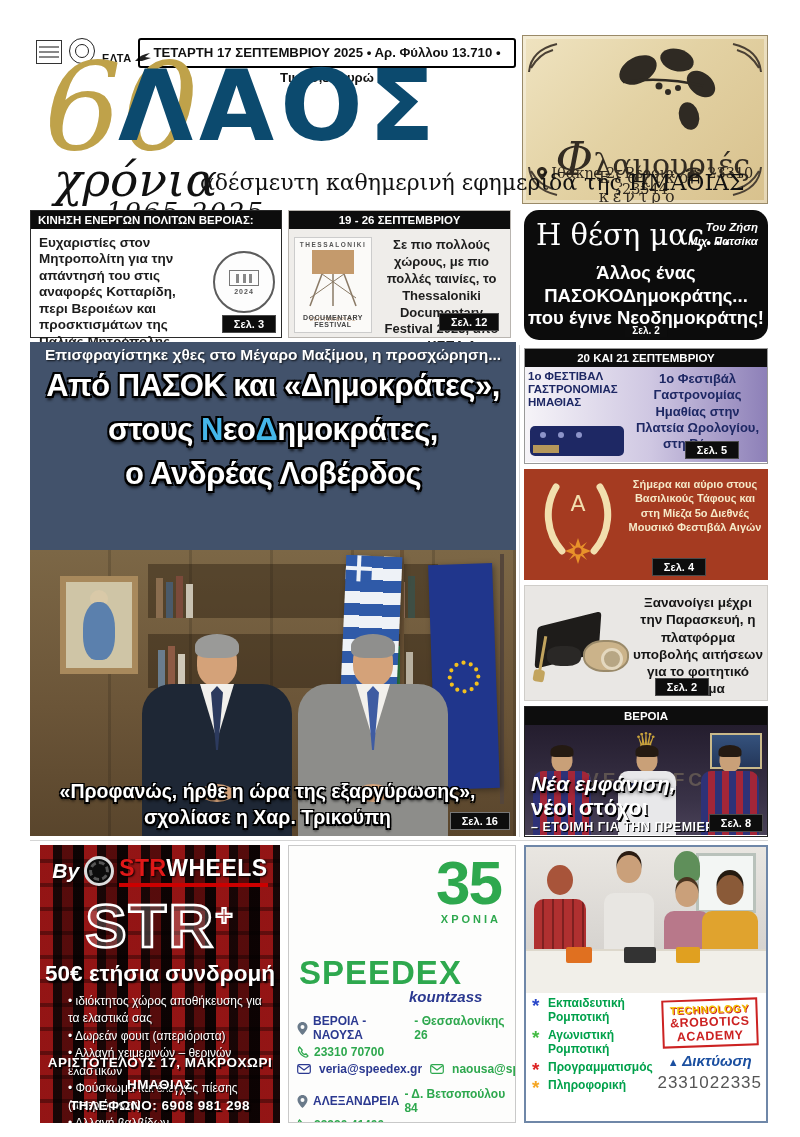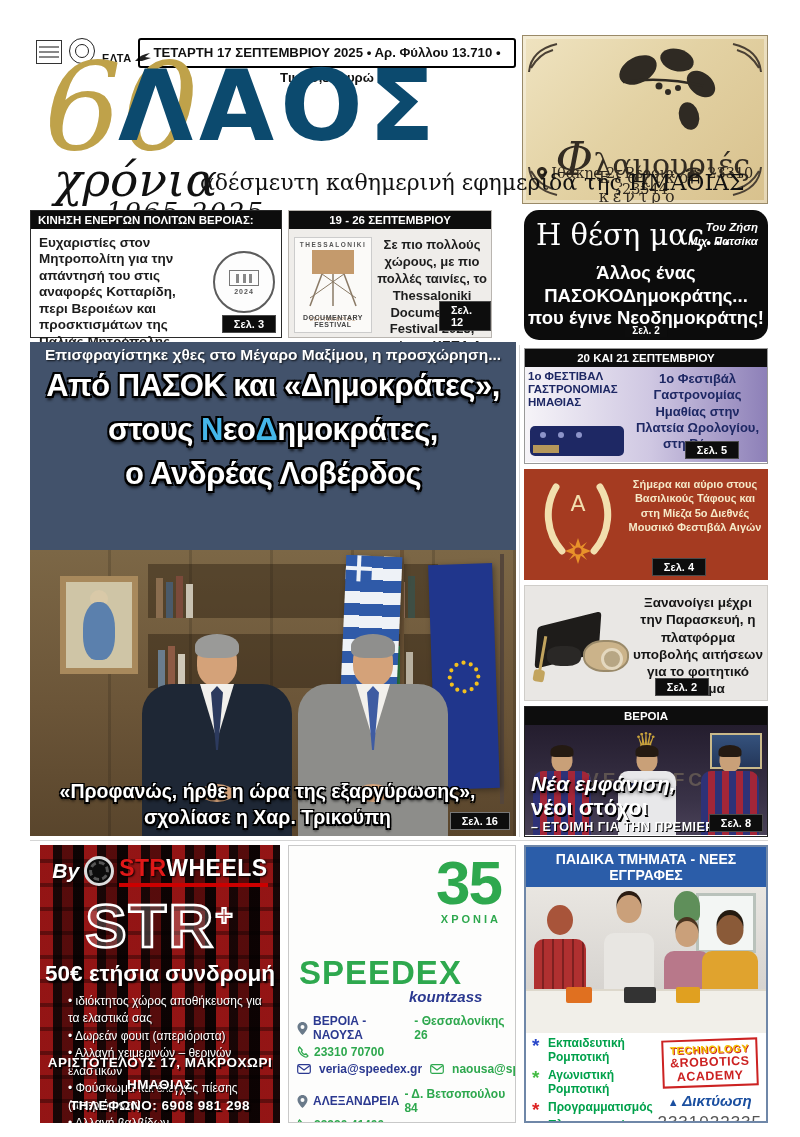--- a/index.html
+++ b/index.html
@@ -47,21 +47,21 @@
         padding:2px 11px; border:1px solid #4a4a4a; }
   .citizens { left:30px; width:252px; height:128px; border:1.5px solid #2a2a2a; }
   .citizens .body { padding:6px 78px 4px 8px; font-size:13.5px; font-weight:bold; color:#1c1c1c; line-height:1.22; }
   .seal { position:absolute; right:6px; top:40px; width:62px; height:62px; border:2px solid #5c5c5c; border-radius:50%;
           display:flex; flex-direction:column; align-items:center; justify-content:center; gap:2px; background:#fdfdfd; }
   .seal .bld { width:30px; height:16px; border:1px solid #777; display:flex; justify-content:space-evenly; align-items:flex-end; padding:2px; }
   .seal .bld i { width:3px; height:9px; background:#888; }
   .seal .yr { font-size:7px; font-weight:bold; color:#555; letter-spacing:1px; }
   .citizens .pg { position:absolute; right:5px; bottom:4px; }
 
-  .docs { left:288px; width:204px; height:128px; background:#efedea; border:1px solid #b9b5b0; }
+  .docs { left:288px; width:223px; height:128px; background:#efedea; border:1px solid #b9b5b0; }
   .docs-poster { position:absolute; left:5px; top:26px; width:78px; height:96px; background:#fbfaf8; border:1px solid #ccc;
                  text-align:center; overflow:hidden; }
   .docs-city { font-size:6.5px; letter-spacing:1.5px; color:#555; margin-top:3px; font-weight:bold; }
   .docs-month { font-size:5px; letter-spacing:1px; color:#b08968; margin-top:2px; }
   .docs-title { position:absolute; left:0; right:0; bottom:4px; font-size:7px; font-weight:bold; color:#444; letter-spacing:.5px; }
   .docs-body { position:absolute; left:88px; right:4px; top:26px; text-align:center; font-size:13px; font-weight:bold;
                color:#1d1d1d; line-height:1.3; }
   .docs .pg { position:absolute; left:150px; bottom:6px; }
 
   .opinion { left:524px; width:244px; height:130px; background:#0c0c0c; border-radius:15px; color:#fff; overflow:hidden; }
@@ -558,21 +558,20 @@
       <svg width="12" height="12" viewBox="0 0 12 12">
           <path d="M2.5,1 C1.5,2 1,3.5 2,5.5 C3,7.5 5,9.5 7,10.5 C9,11.5 10.5,10.8 11,10 L9,7.8 L7.5,8.6 C6.3,8 5,6.7 4.4,5.5 L5.2,4 Z" fill="none" stroke="#2ea84e" stroke-width="1.3"></path>
         </svg>
       <span class="green">23330 41400</span>
     </div>
 
   </div>
 </div>
 
 <div class="rob">
-  <div class="rob-head">ΠΑΙΔΙΚΑ ΤΜΗΜΑΤΑ - ΝΕΕΣ ΕΓΓΡΑΦΕΣ</div>
   <div class="rob-photo">
     <div class="window"></div>
     <div class="plant"></div>
     <div class="kid" style="left:8px;top:18px;width:52px;height:100px;">
       <div class="khead" style="width:26px;height:30px;background:#a8543a;"></div>
       <div class="kbody" style="height:66px;background:repeating-linear-gradient(90deg,#b03030 0 8px,#7e2020 8px 10px),#b03030;"></div>
     </div>
     <div class="kid" style="left:78px;top:8px;width:50px;height:110px;">
       <div class="khead" style="width:25px;height:28px;background:#caa07a;box-shadow:0 -4px 0 #2a1c12;"></div>
       <div class="kbody" style="height:72px;background:#e8e6e2;"></div>

